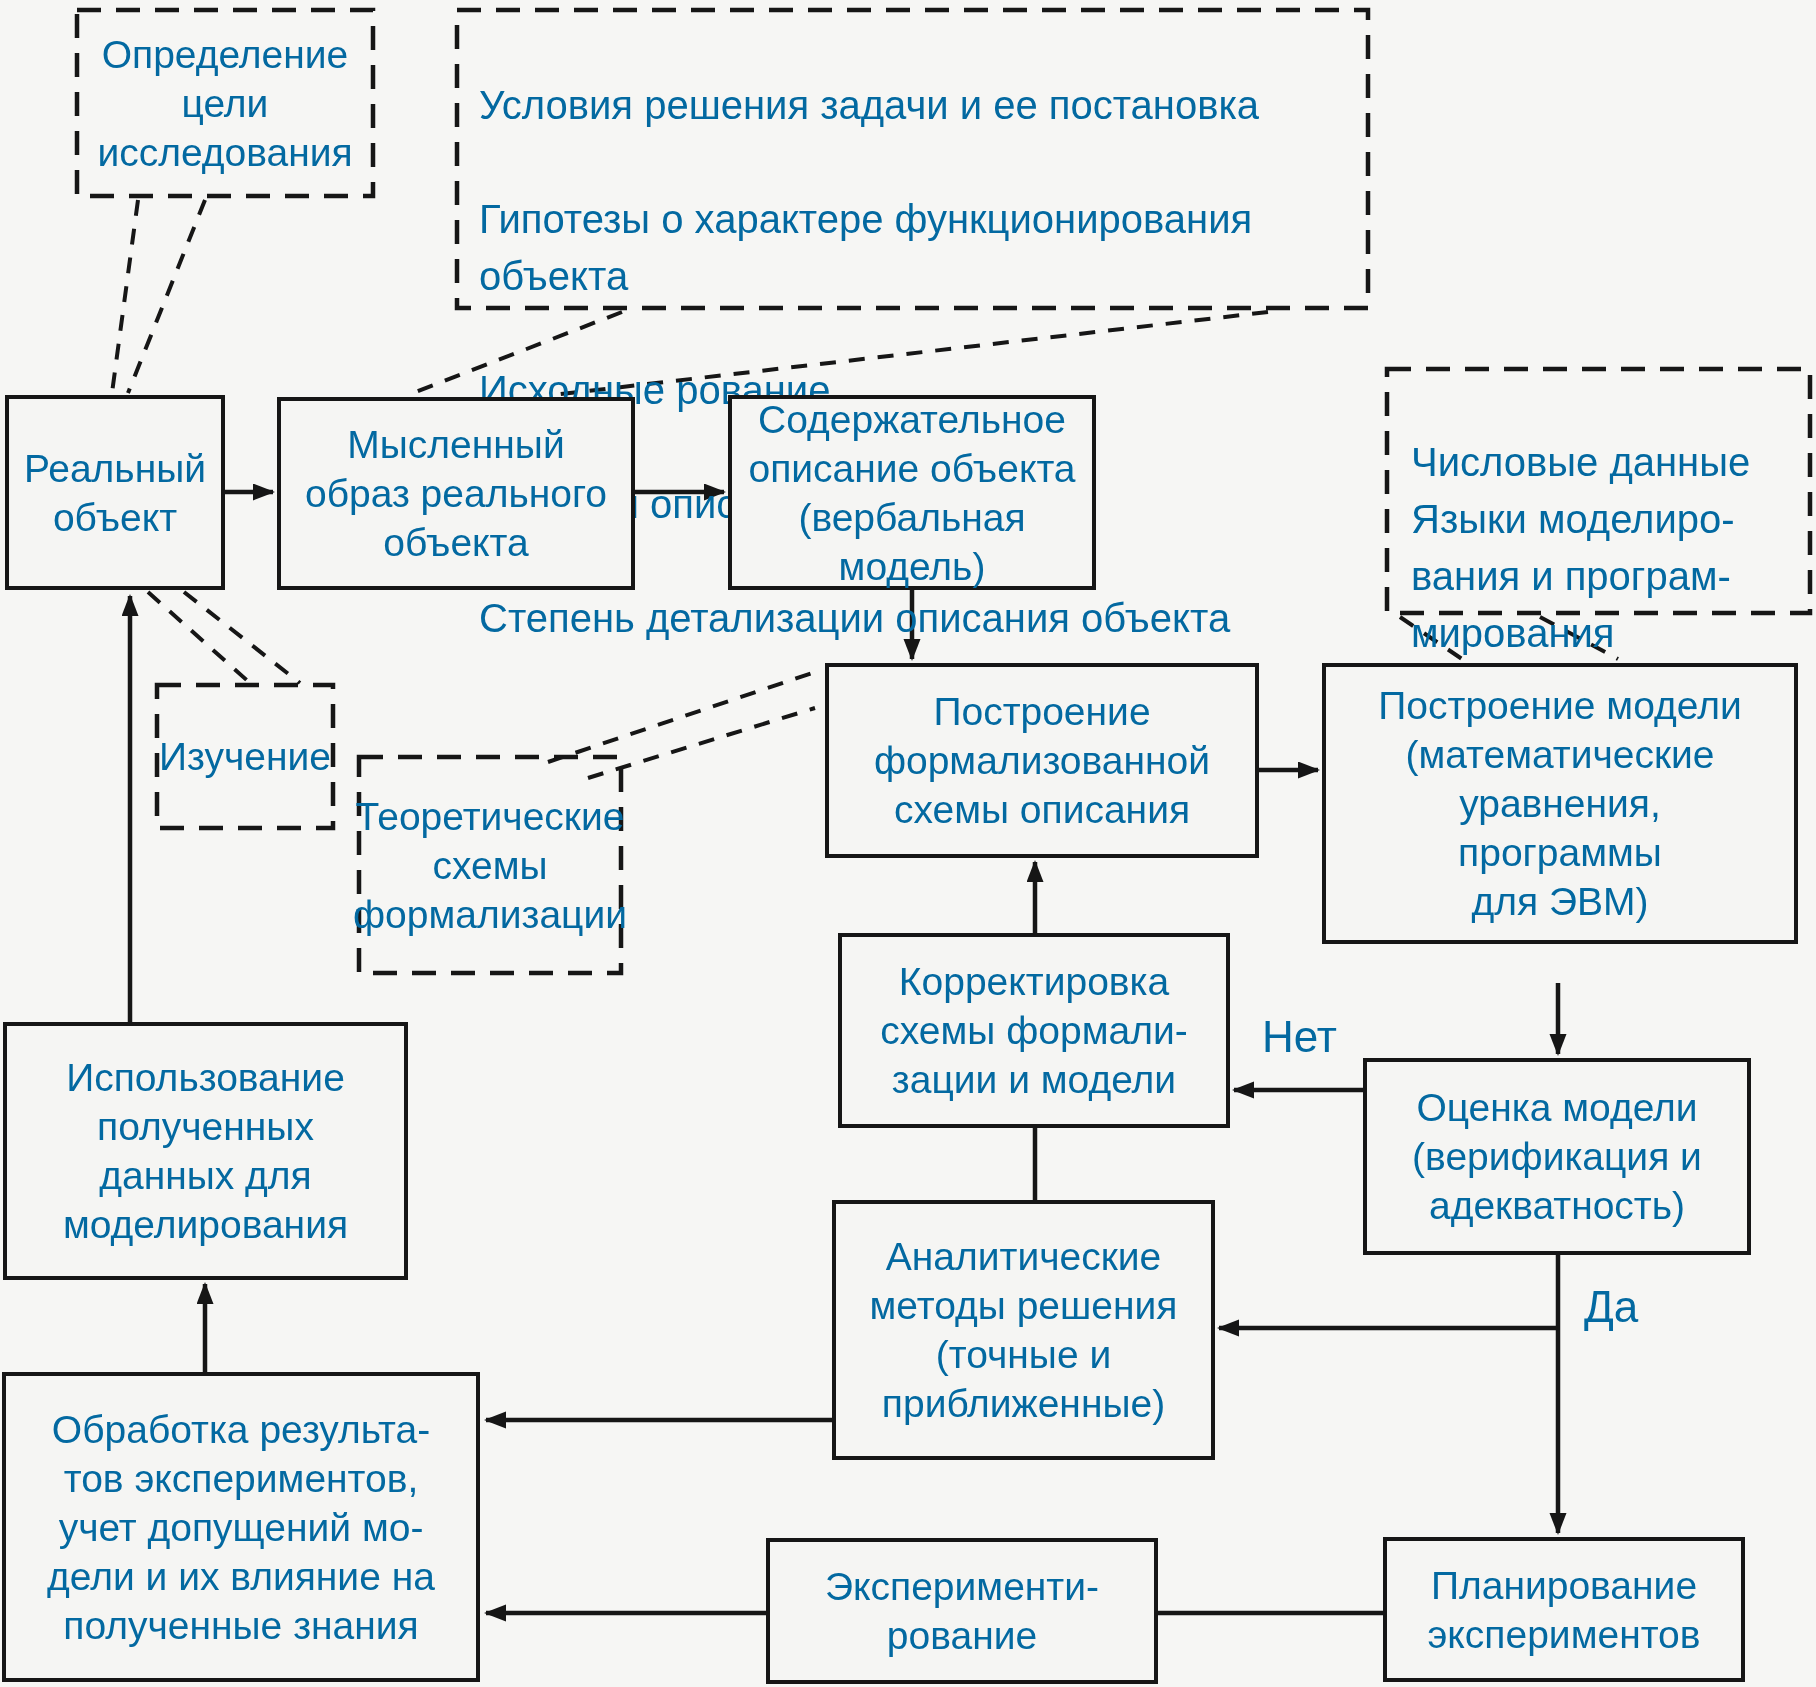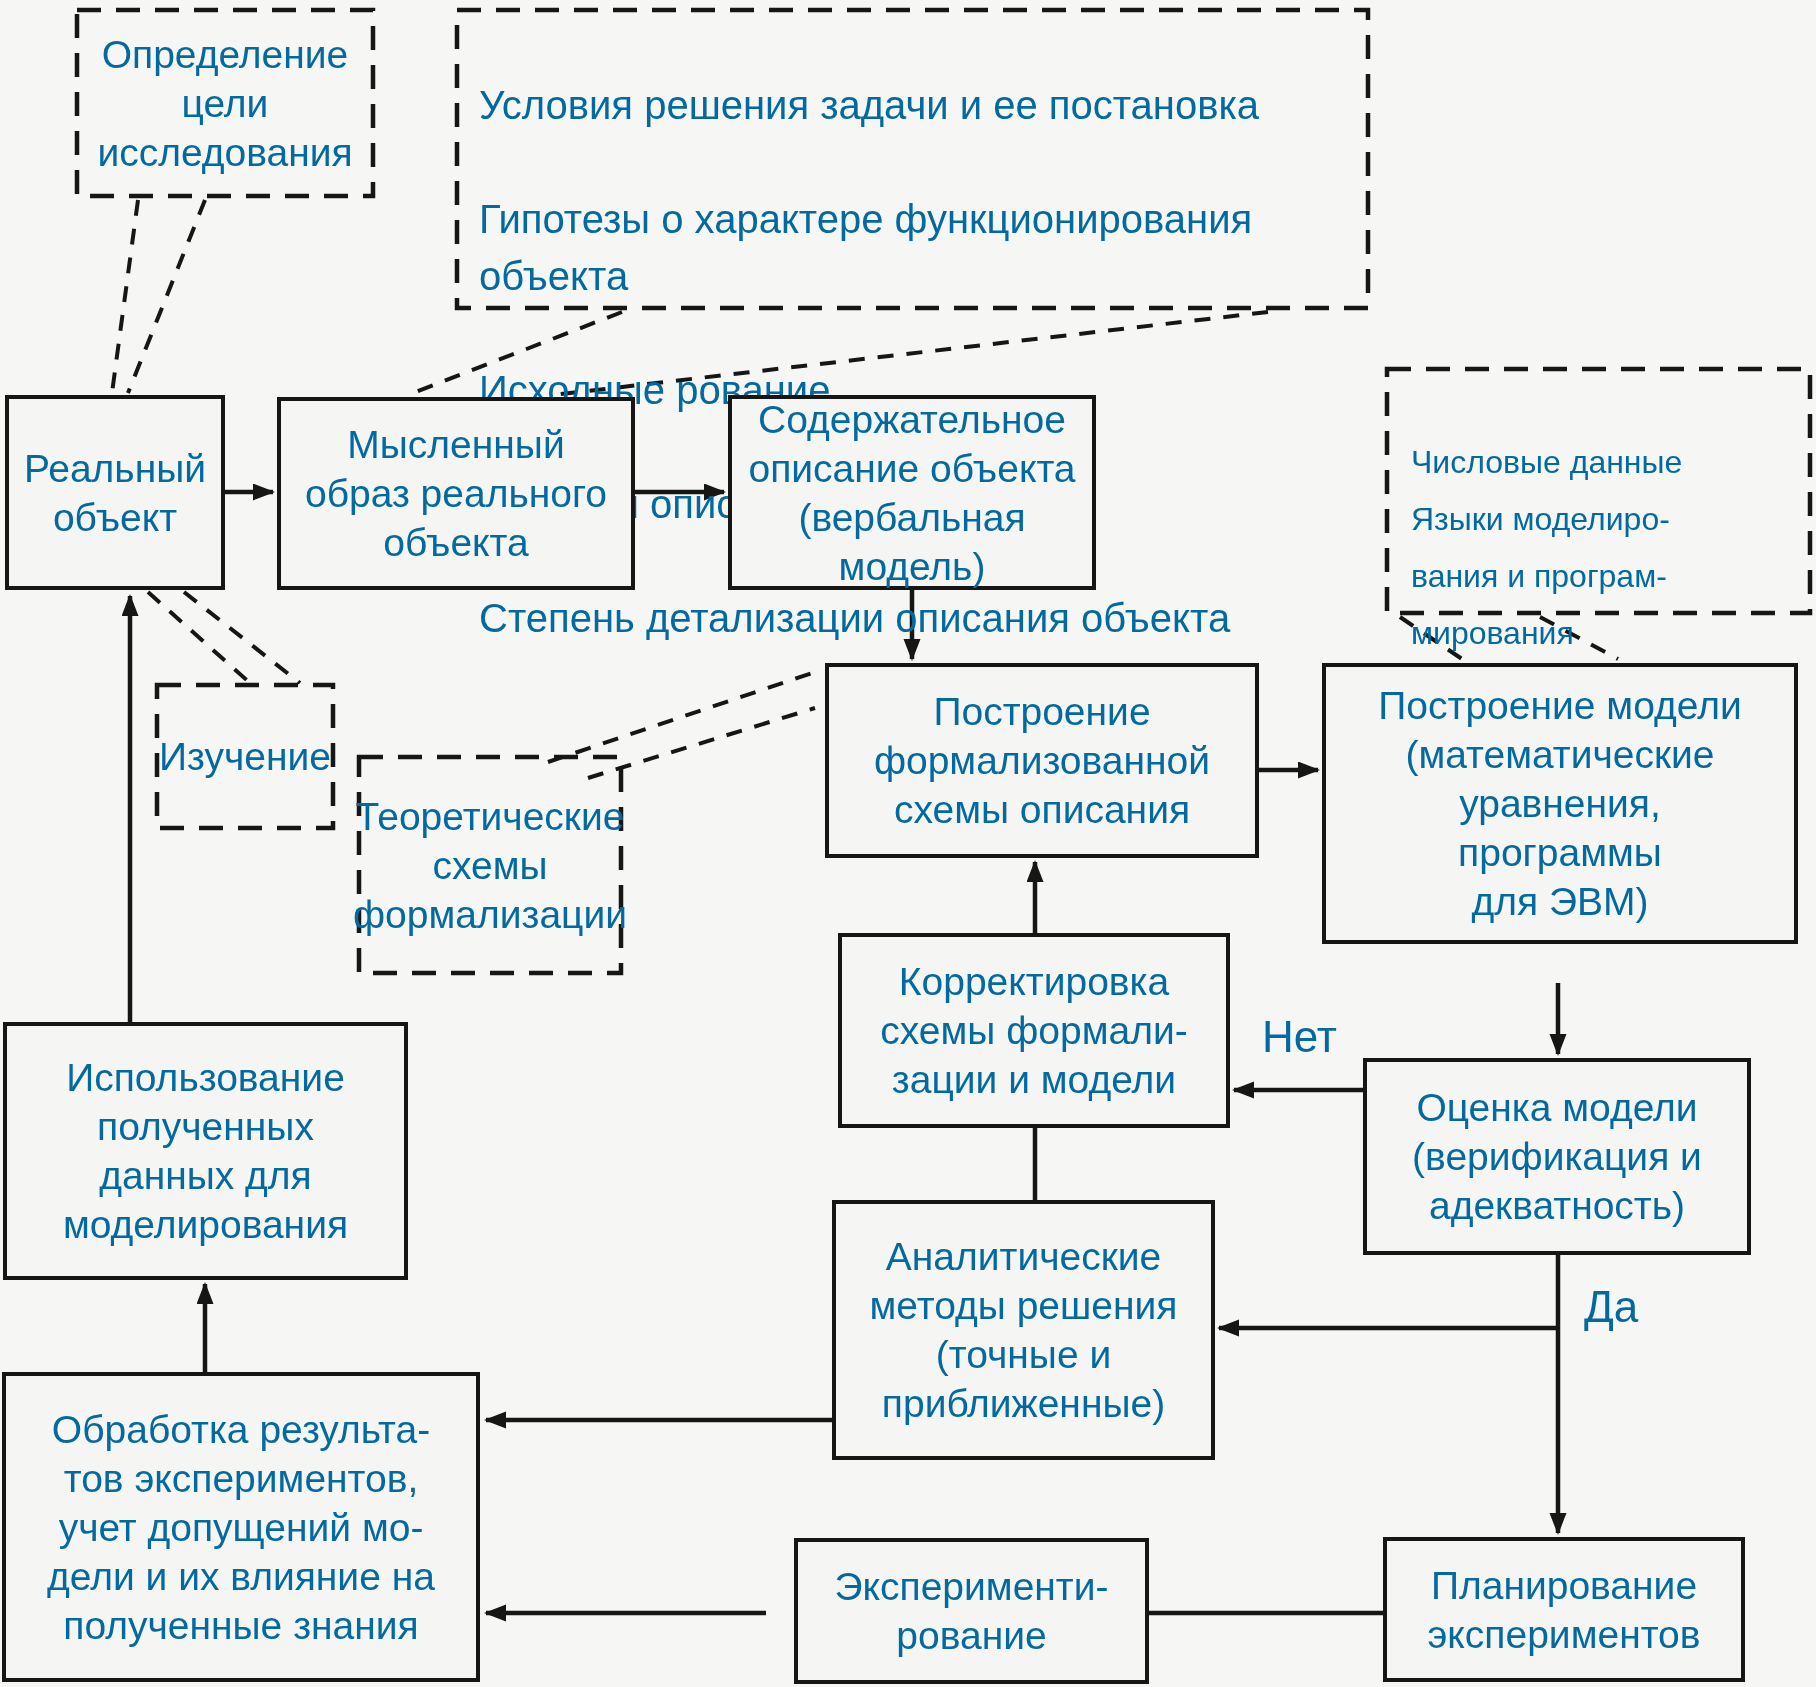--- a/index.html
+++ b/index.html
@@ -85,21 +85,21 @@
   </div>
 
   <div class="note leftlist" style="left:457px;top:10px;width:911px;height:298px;">
     <div>Условия решения задачи и ее постановка</div>
     <div>Гипотезы о характере функционирования объекта</div>
     <div>Исходные рование</div>
     <div>Границы описания объекта</div>
     <div>Степень детализации описания объекта</div>
   </div>
 
-  <div class="note" style="left:1387px;top:369px;width:423px;height:244px;padding:8px 0 0 24px;font-size:32px;line-height:57px;">
+  <div class="note" style="left:1387px;top:369px;width:423px;height:244px;padding:8px 0 0 24px;font-size:40px;line-height:57px;">
     <span>Числовые данные
 Языки моделиро-
 вания и програм-
 мирования</span>
   </div>
 
   <div class="note centered" style="left:157px;top:685px;width:176px;height:143px;">
     <span>Изучение</span>
   </div>
 
@@ -167,21 +167,21 @@
   </div>
 
   <div class="box" style="left:2px;top:1372px;width:478px;height:310px;">
     <span>Обработка результа-
 тов экспериментов,
 учет допущений мо-
 дели и их влияние на
 полученные знания</span>
   </div>
 
-  <div class="box" style="left:794px;top:1538px;width:355px;height:146px;">
+  <div class="box" style="left:766px;top:1538px;width:392px;height:146px;">
     <span>Эксперименти-
 рование</span>
   </div>
 
   <div class="box" style="left:1383px;top:1537px;width:362px;height:145px;">
     <span>Планирование
 экспериментов</span>
   </div>
 
   <div class="decision" style="left:1262px;top:1012px;">Нет</div>

